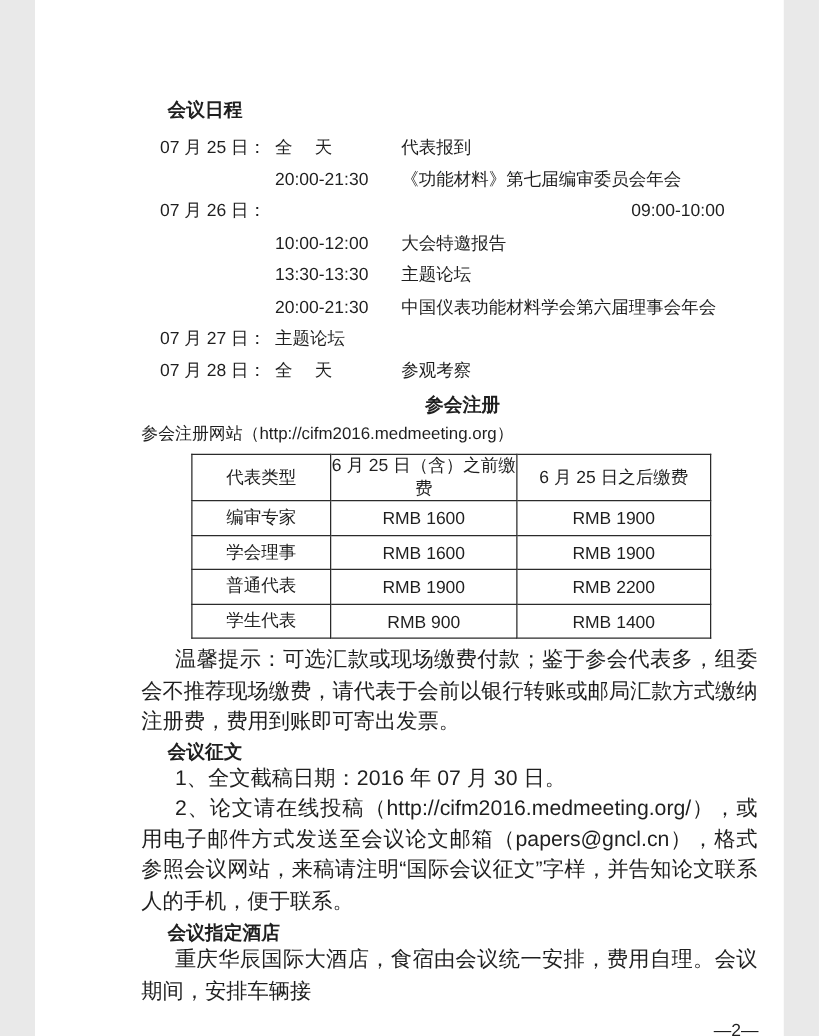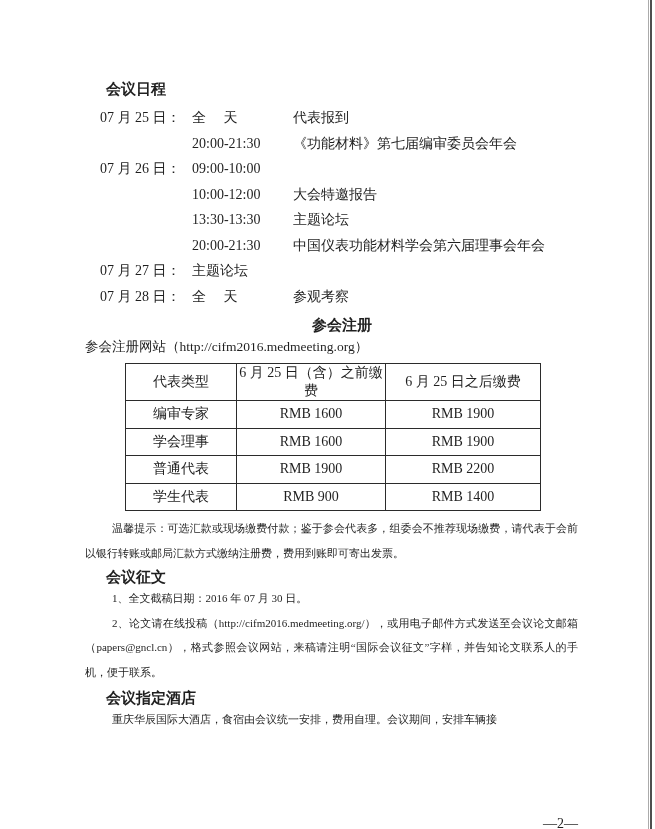--- a/index.html
+++ b/index.html
@@ -1,22 +1,22 @@
 <!DOCTYPE html>
 <html><head>
 <meta charset="utf-8">
 <style>
   html, body { margin: 0; padding: 0; background: #e9e9e9; }
   .page {
     position: relative;
-    width: 655px;
+    width: 599px;
     height: 829px;
     background: #ffffff;
     overflow: hidden;
-    font-family: Liberation Serif, serif;
+    font-family: Liberation Sans, sans-serif;
     color: #1f1f1f;
     margin: 0 auto;
   }
   .scan-edge-light {
     position: absolute; left: 648px; top: 0; width: 1px; height: 829px;
     background: #ababab;
   }
   .scan-edge-dark {
     position: absolute; left: 650px; top: 0; width: 2px; height: 829px;
     background: #4f4f4f;
@@ -24,21 +24,21 @@
   .content {
     position: absolute; left: 85px; top: 80px; width: 493px;
   }
   .section-heading {
     font-size: 15px; font-weight: bold; line-height: 18px;
     padding-left: 21px; margin: 0 0 7px 0;
   }
   .heading-registration { margin-top: 7px; margin-bottom: 0; text-align: center; }
   .heading-papers { margin-top: 3px; margin-bottom: 0; }
   .heading-hotel { margin-top: 5px; margin-bottom: 0; }
-  .sched-row { display: flex; height: 25.5px; line-height: 25.5px; font-size: 14px; }
+  .sched-row { display: flex; height: 25.5px; line-height: 25.5px; font-size: 14px; justify-content: space-between; }
   .s-date  { width: 92px; margin-left: 15px; white-space: nowrap; }
   .s-time  { width: 101px; white-space: nowrap; }
   .s-event { flex: 1; white-space: nowrap; }
   .website-line { font-size: 13.5px; line-height: 25px; margin: 0; }
   table.fee-table {
     border-collapse: collapse;
     margin: 4px 0 0 40px;
     width: 412px;
     table-layout: fixed;
   }
@@ -48,21 +48,21 @@
     padding: 0;
     text-align: center;
     vertical-align: middle;
     font-size: 14px;
     font-weight: normal;
   }
   .col-type { width: 110px; }
   .col-early { width: 148px; }
   .col-late { width: 154px; }
   .para {
-    font-size: 11px; line-height: 24.5px;
+    font-size: 17px; line-height: 24.5px;
     text-indent: 27px; text-align: justify;
     margin: 0;
   }
   .note-para { margin-top: 5px; }
   .hotel-para { }
   .page-number {
     position: absolute; left: 543px; top: 817px;
     font-size: 14px; line-height: 14px; color: #1f1f1f;
     white-space: nowrap;
   }

